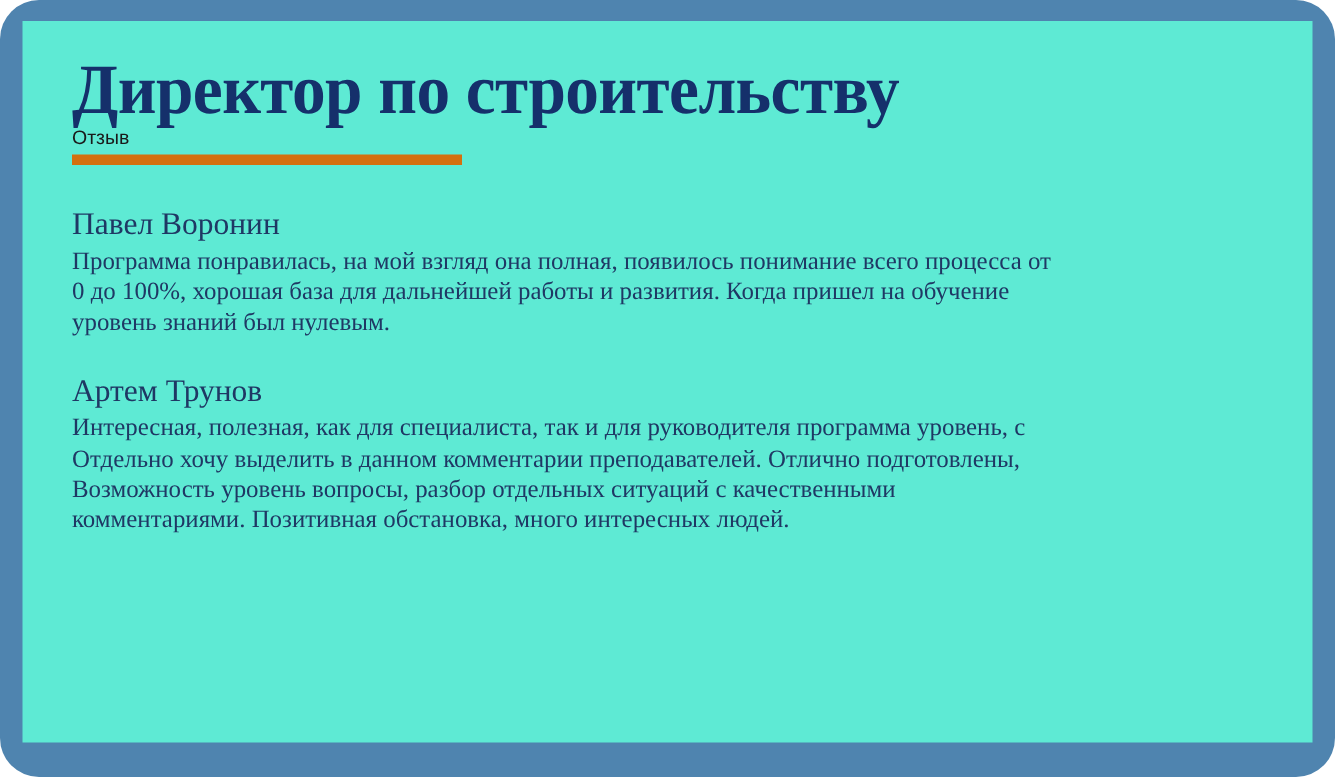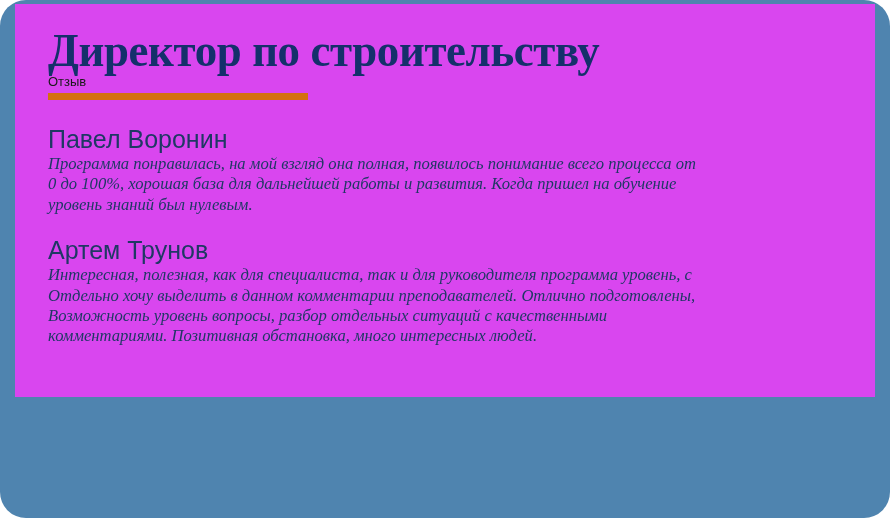--- a/index.html
+++ b/index.html
@@ -21,24 +21,24 @@
     height: 518px;
     box-sizing: border-box;
     background: #4f84af;
     border-radius: 26px;
   }
 
   
   #content-panel {
     position: absolute;
     left: 15px;
-    top: 4px;
+    top: 14px;
     width: 860px;
-    height: 393px;
-    background: #d946ef;
+    height: 481px;
+    background: #5eead4;
   }
 
   
   #header {
     position: absolute;
     left: 33px;
     top: 20px;
     width: 800px;
   }
 
@@ -80,40 +80,39 @@
   }
 
   .review-block {
     margin: 0 0 22px 0;
   }
   .review-block:last-child {
     margin-bottom: 0;
   }
 
   .reviewer-name {
-    font-family: Liberation Sans, sans-serif;
-    font-size: 25px;
+    font-family: Liberation Serif, serif;
+    font-size: 21px;
     line-height: 26px;
     color: #1f3864;
     margin: 0 0 2px 0;
     white-space: nowrap;
   }
 
   .review-text {
     font-family: "Liberation Serif", "DejaVu Serif", serif;
     font-size: 16.6px;
     line-height: 20.4px;
     color: #1f3864;
     margin: 0;
   }
 
   .review-text .line {
     display: block;
     white-space: nowrap;
-    font-style: italic;
   }
 </style>
 </head>
 <body>
 
 <div id="slide-frame">
   <div id="content-panel">
 
     <div id="header">
       <div id="page-title">Директор по строительству</div>

